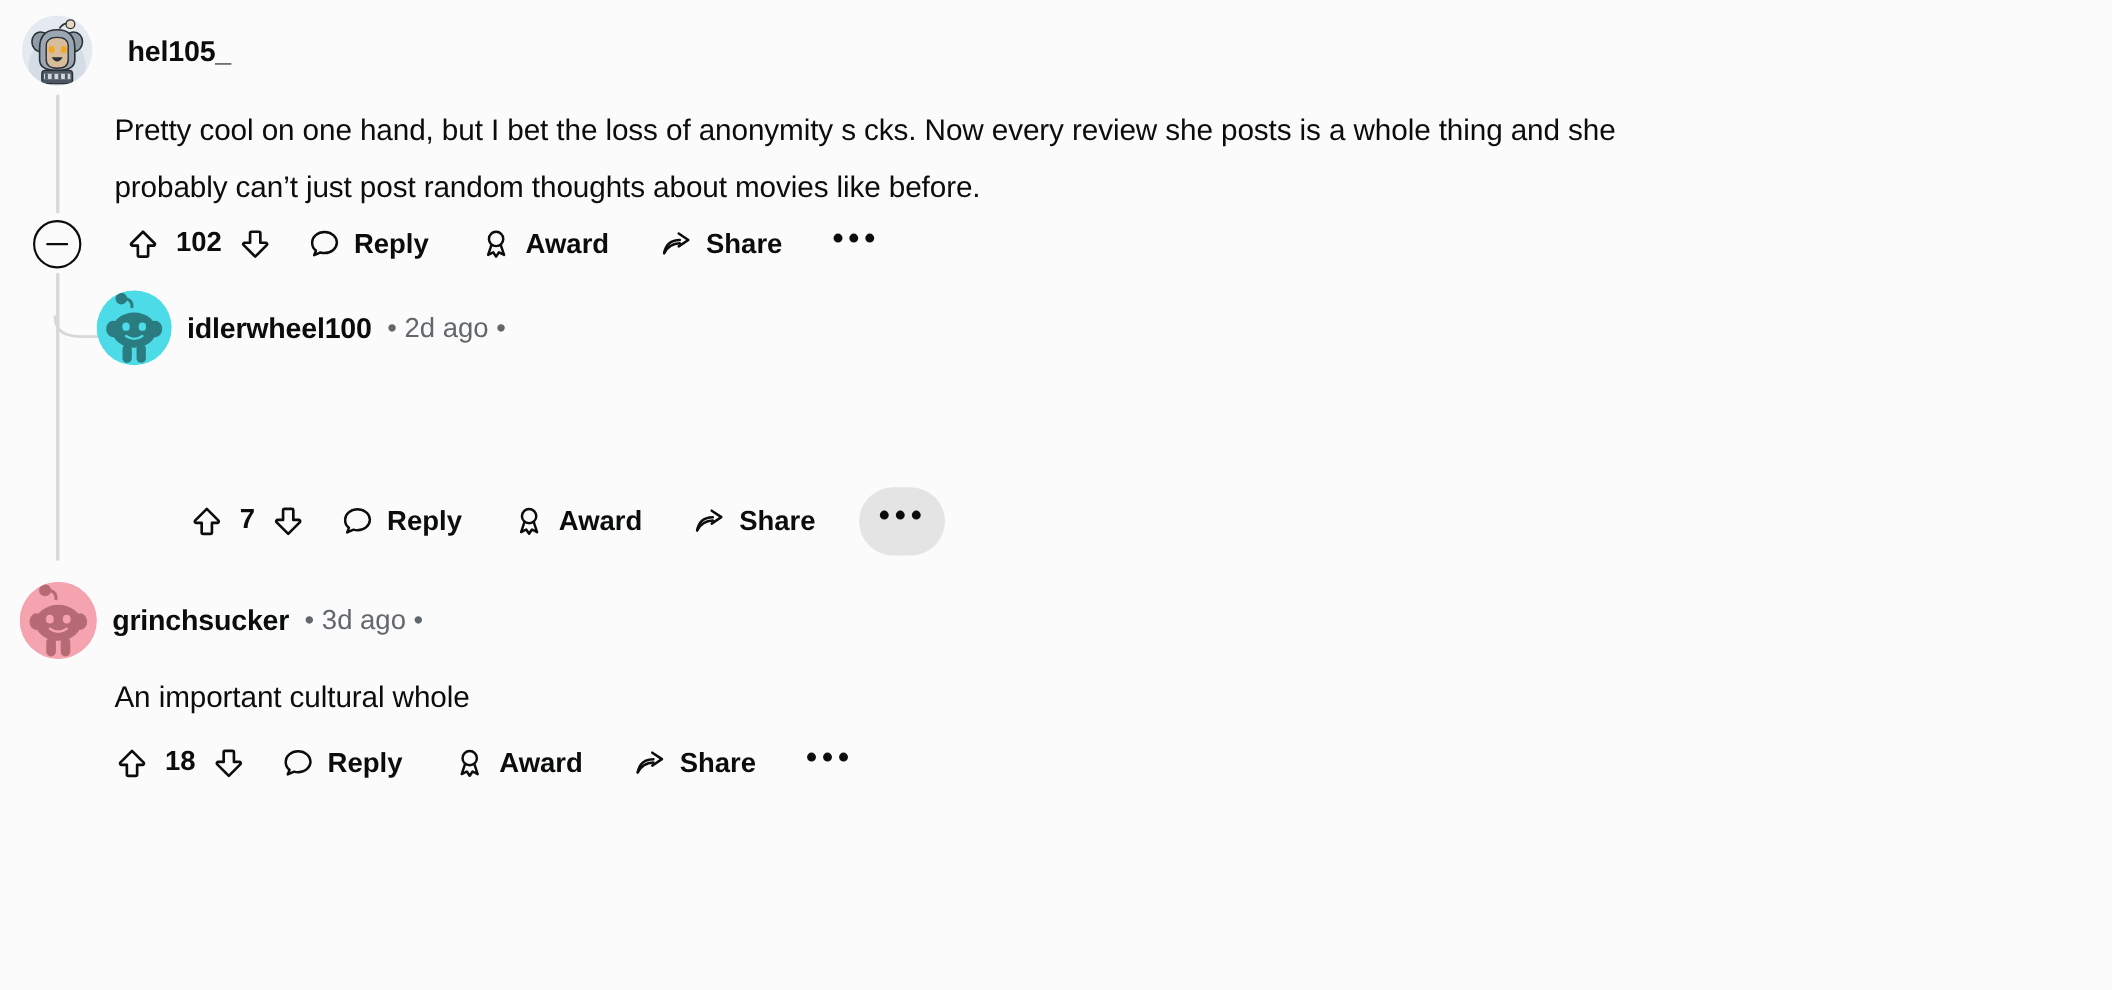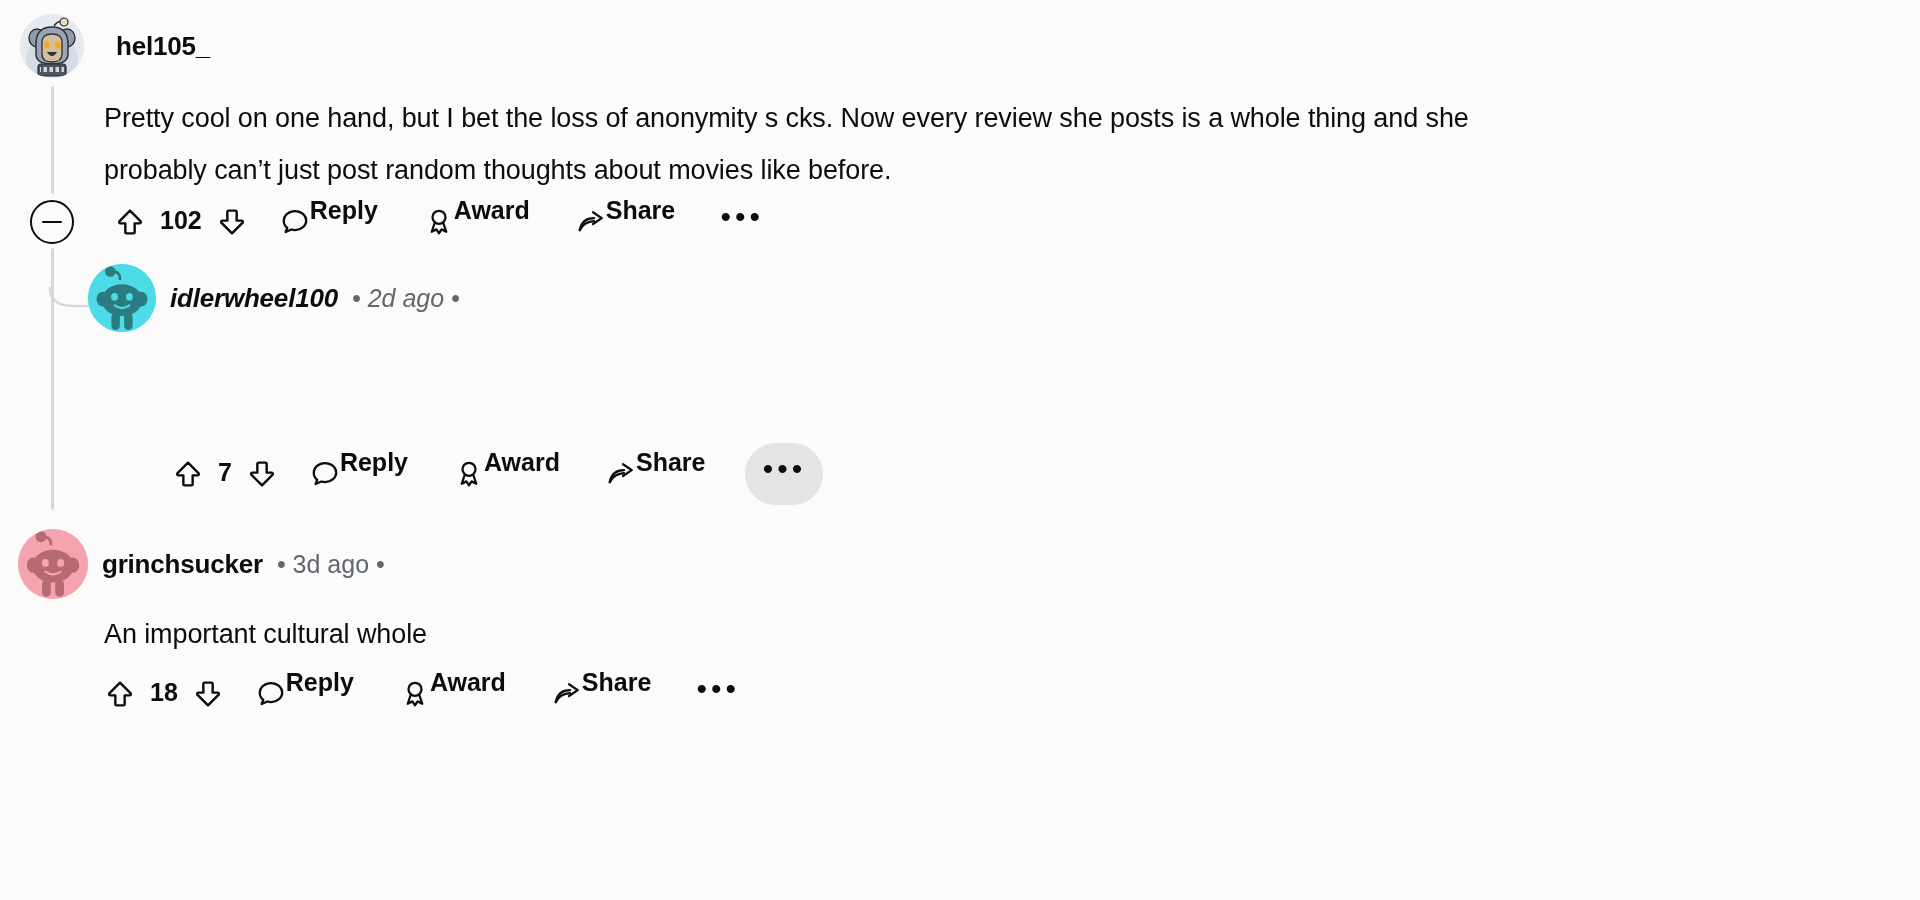--- a/index.html
+++ b/index.html
@@ -57,20 +57,22 @@
   .avatar svg { display: block; width: 100%; height: 100%; }
 
   
   .actions {
     display: flex;
     align-items: center;
     height: 56px;
   }
   .act {
     display: flex;
+    align-items: center;
+    gap: 12px;
     height: 52px;
     padding: 0 6px;
     border-radius: 26px;
     cursor: pointer;
     color: #0b0c0d;
     font-size: 25px;
     font-weight: 600;
   }
   .act-label { font-size: 25px; font-weight: 600; color: #0b0c0d; }
   .votes {
@@ -134,21 +136,21 @@
     border-radius: 2px;
   }
   .thread-curve { position: absolute; }
 
   
   #comment-1 { position: absolute; left: 20px; top: 10px; }
   #comment-1 .c-header { padding-left: 0; gap: 32px; }
   #c1-body { position: absolute; left: 104px; top: 92px; width: 1430px; }
   #c1-actions { position: absolute; left: 30px; top: 194px; }
 
-  #comment-2 { position: absolute; left: 88px; top: 262px; font-style: italic; }
+  #comment-2 { position: absolute; left: 88px; top: 262px; }
   #c2-body { position: absolute; left: 172px; top: 345px; width: 1365px; }
   #c2-actions { position: absolute; left: 172px; top: 446px; }
 
   #comment-3 { position: absolute; left: 18px; top: 528px; }
   #c3-body { position: absolute; left: 104px; top: 608px; width: 1400px; }
   #c3-actions { position: absolute; left: 104px; top: 666px; }
 </style>
 </head>
 <body>
 

